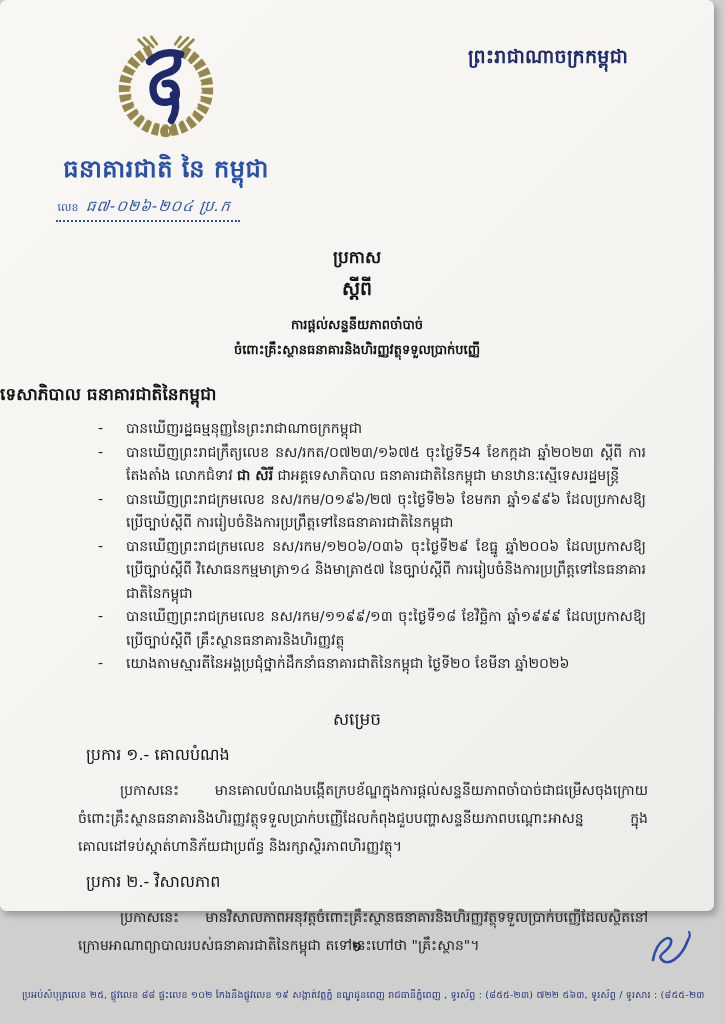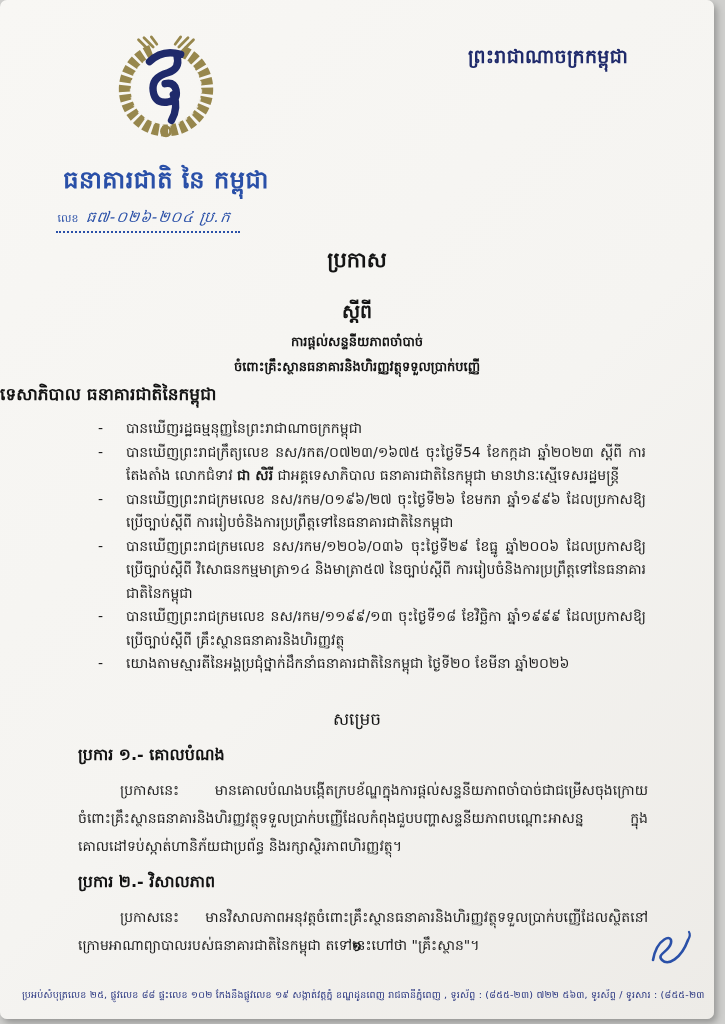--- a/index.html
+++ b/index.html
@@ -7,61 +7,61 @@
     --ink:#1b1b1b; --footer_blue:#26337f; --paper:#f6f5f2;
   }
   *{box-sizing:border-box}
   html,body{margin:0;padding:0}
   body{
     width:725px;height:1024px;overflow:hidden;
     background:#cfcfcd;
     font-family:"DejaVu Sans",sans-serif;
   }
   .scan{
-    position:relative;width:714px;height:1019px;
+    position:relative;width:714px;height:911px;
     background:linear-gradient(135deg,#f8f7f4 0%,#f5f4f1 55%,#edebe7 100%);
     border-radius:7px;color:var(--ink);
     box-shadow:3px 4px 7px rgba(0,0,0,.28);
   }
   
   .kingdom{position:absolute;top:44px;left:396px;width:304px;text-align:center;
     color:var(--navy);font-weight:bold}
   .k1{font-size:19px;margin-bottom:9px;letter-spacing:.3px}
   .k2{font-size:15.5px;word-spacing:10px}
   
   .bank{position:absolute;top:34px;left:34px;width:264px;text-align:center}
   .emblem{width:110px;height:114px;display:block;margin:0 auto}
-  .bank-name{margin-top:17px;font-size:24px;font-weight:bold;color:var(--blue);letter-spacing:.5px}
+  .bank-name{margin-top:6px;font-size:24px;font-weight:bold;color:var(--blue);letter-spacing:.5px}
   .ref{display:inline-block;margin-top:7px;margin-right:36px;color:var(--blue);
     border-bottom:2px dotted var(--blue);padding:0 10px 2px 2px;white-space:nowrap}
   .ref-prefix{font-size:11px;vertical-align:baseline}
   .ref-num{display:inline-block;font-size:15px;font-style:italic;
     transform:skewX(-7deg);letter-spacing:1px;padding-left:2px}
   
   .title-block{position:absolute;top:246px;left:0;width:714px;text-align:center;
     font-weight:bold;color:#141414}
-  .t-main{font-size:21px;margin-bottom:22px}
-  .t-sub{font-size:19px;margin-bottom:2px}
+  .t-main{font-size:17px;margin-bottom:5px}
+  .t-sub{font-size:19px;margin-bottom:8px}
   .t-line{font-size:13px;line-height:25px}
   
   .issuer{position:absolute;top:383px;left:0;width:714px;text-align:left;
     font-weight:bold;font-size:17px;color:#141414}
   
   .citations{position:absolute;top:417px;left:98px;width:548px;margin:0;padding:0;
     list-style:none;font-size:14px;line-height:23.5px;color:#1c1c1c;text-align:justify}
   .citations li{display:flex}
   .dash{width:28px;flex:0 0 28px}
   .ct{flex:1}
   .name{font-weight:bold}
   
   .samrech{position:absolute;top:708px;left:0;width:714px;text-align:center;
     font-weight:normal;font-size:17px;color:#141414}
   .articles{position:absolute;top:742px;left:78px;width:570px;font-size:14px;
     line-height:28px;color:#1c1c1c}
-  .articles h3{font-size:16px;font-weight:bold;margin:0 0 4px;line-height:26px;color:#121212}
+  .articles h3{font-size:16px;font-weight:normal;margin:0 8px 4px;line-height:26px;color:#121212}
   .articles p{margin:8px 0 9px;text-indent:42px;text-align:justify}
   
   .pagenum{position:absolute;top:938px;left:0;width:714px;text-align:center;
     font-size:13px;font-weight:bold}
   .paraph{position:absolute;top:928px;left:646px;width:54px;height:44px}
   .footer{position:absolute;top:989px;left:22px;width:682px;font-size:9.5px;
     color:var(--footer_blue);white-space:nowrap;overflow:hidden;letter-spacing:.2px}
 </style>
 </head>
 <body>

